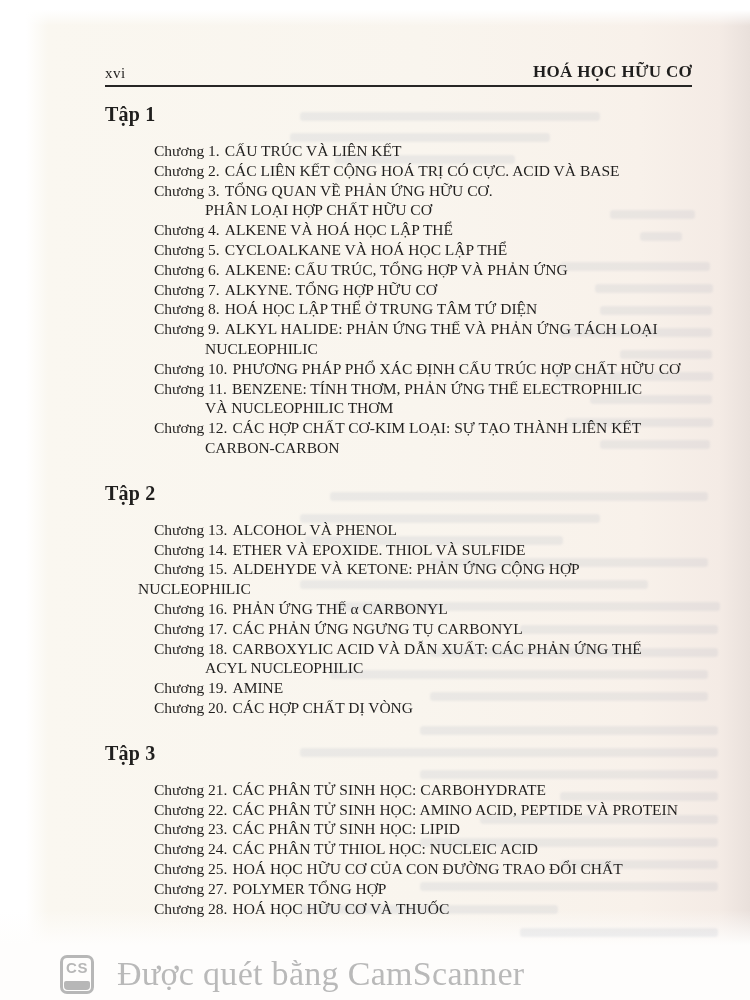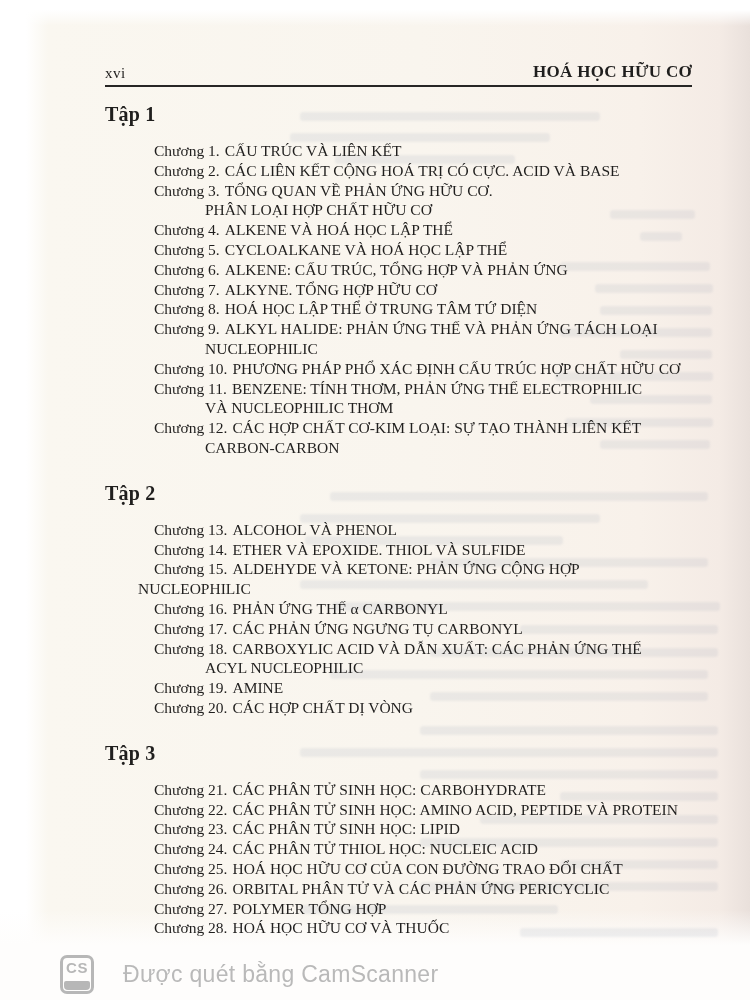--- a/index.html
+++ b/index.html
@@ -40,40 +40,40 @@
     font-size: 20px; font-weight: bold; letter-spacing: 0.2px;
     margin: 25px 0 17px 0; line-height: 20px;
   }
   .toc-section:first-child .section-title { margin-top: 0; }
   .chapter { margin-left: 33px; font-size: 15.5px; line-height: 19.8px; }
   .ch-num { margin-right: 5px; margin-left: 16px; }
   .ch-cont { margin-left: 67px; }
   
   .footer {
     position: absolute; left: 60px; top: 954px; height: 40px;
-    display: flex; align-items: center; gap: 29px;
+    display: flex; align-items: center; gap: 23px;
   }
   .cs-badge {
     position: relative; display: inline-block;
     width: 28px; height: 33px;
     border: 3px solid #b7b7b7; border-radius: 7px;
     box-sizing: content-box; background: transparent;
   }
   .cs-text {
     position: absolute; top: 1px; left: 0; right: 0;
     text-align: center; font-family: "Liberation Sans", sans-serif;
     font-weight: bold; font-size: 15px; color: #b7b7b7; letter-spacing: 0.5px;
   }
   .cs-bar {
     position: absolute; left: 1px; right: 1px; bottom: 1px; height: 9px;
     background: #b7b7b7; border-radius: 2px 2px 4px 4px;
   }
   .wm-text {
-    font-family: Liberation Sans, sans-serif;
-    font-size: 23px; color: #b9b9b9; letter-spacing: 0.3px;
+    font-family: Liberation Serif, serif;
+    font-size: 34px; color: #b9b9b9; letter-spacing: 0.3px;
   }
 </style>
 </head>
 <body>
 
 <div class="scan">
 
   <div class="ghosts" id="ghosts">
       <div class="ghost-line" style="left: 300px; top: 112px; width: 300px;"></div>
       <div class="ghost-line" style="left: 290px; top: 133px; width: 260px;"></div>
@@ -143,21 +143,20 @@
         <div class="chapter"><span class="ch-num">Chương 19.</span><span class="ch-title">AMINE</span></div>
         <div class="chapter"><span class="ch-num">Chương 20.</span><span class="ch-title">CÁC HỢP CHẤT DỊ VÒNG</span></div>
       </div>
       <div class="toc-section">
         <div class="section-title">Tập 3</div>
         <div class="chapter"><span class="ch-num">Chương 21.</span><span class="ch-title">CÁC PHÂN TỬ SINH HỌC: CARBOHYDRATE</span></div>
         <div class="chapter"><span class="ch-num">Chương 22.</span><span class="ch-title">CÁC PHÂN TỬ SINH HỌC: AMINO ACID, PEPTIDE VÀ PROTEIN</span></div>
         <div class="chapter"><span class="ch-num">Chương 23.</span><span class="ch-title">CÁC PHÂN TỬ SINH HỌC: LIPID</span></div>
         <div class="chapter"><span class="ch-num">Chương 24.</span><span class="ch-title">CÁC PHÂN TỬ THIOL HỌC: NUCLEIC ACID</span></div>
         <div class="chapter"><span class="ch-num">Chương 25.</span><span class="ch-title">HOÁ HỌC HỮU CƠ CỦA CON ĐƯỜNG TRAO ĐỔI CHẤT</span></div>
-        <div class="chapter"><span class="ch-num">Chương 26.</span><span class="ch-title">ORBITAL PHÂN TỬ VÀ CÁC PHẢN ỨNG PERICYCLIC</span></div>
         <div class="chapter"><span class="ch-num">Chương 27.</span><span class="ch-title">POLYMER TỔNG HỢP</span></div>
         <div class="chapter"><span class="ch-num">Chương 28.</span><span class="ch-title">HOÁ HỌC HỮU CƠ VÀ THUỐC</span></div>
       </div>
     </div>
 
   <div class="footer">
     <span class="cs-badge">
       <span class="cs-text">CS</span>
       <span class="cs-bar"></span>
     </span>

